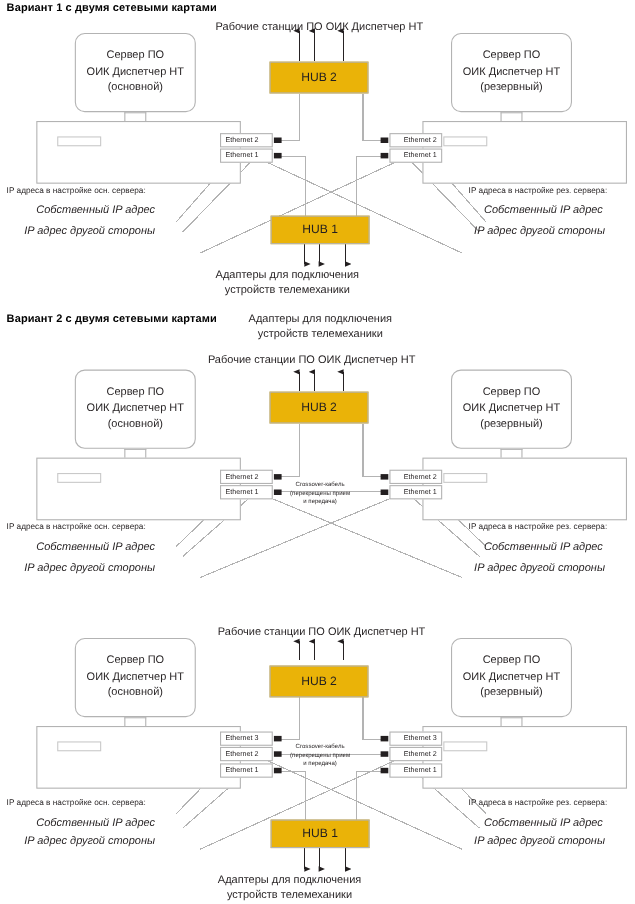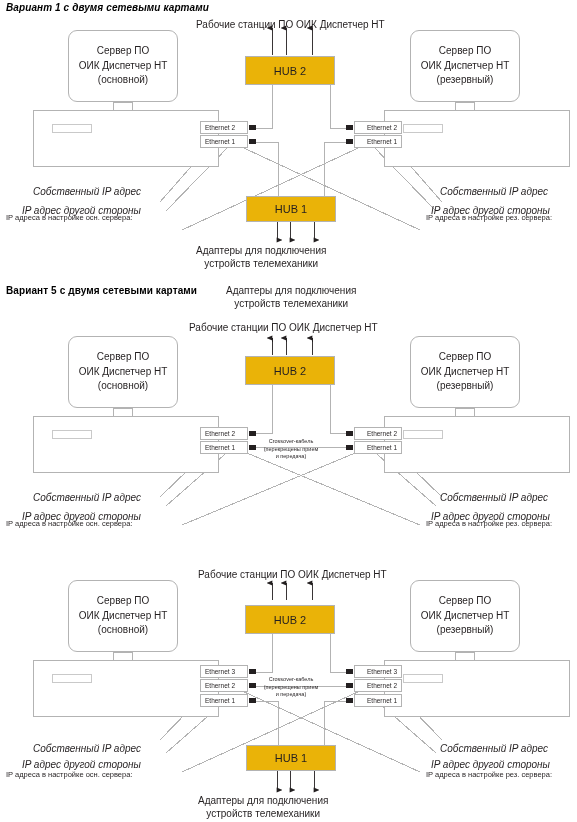--- a/index.html
+++ b/index.html
@@ -93,21 +93,21 @@
   .jack {
     position: absolute;
     width: 7px; height: 5px;
     background: #231f20;
   }
   .iplabel {
     position: absolute;
     color: #231f20;
     white-space: nowrap;
   }
-  .iplabel.head { font-size: 7.5px; margin-top: 45px; }
+  .iplabel.head { font-size: 7.5px; }
   .iplabel.big { font-size: 10px; font-style: italic; }
   .xover {
     position: absolute;
     font-size: 5.5px;
     color: #231f20;
     text-align: center;
     line-height: 7.5px;
     white-space: nowrap;
   }
 </style>
@@ -202,21 +202,21 @@
 
       <path d="M384,680 L442,740"></path>
       <path d="M370,695 L436,753"></path>
 
       <path d="M218,680 L420,772"></path>
       <path d="M384,680 L182,772"></path>
     </g>
   </svg>
 
   <div class="section" style="top:0;height:280px;">
-    <div class="heading" style="left:6px;top:2px;font-style:italic;">Вариант 1 с двумя сетевыми картами</div>
+    <div class="heading" style="left:6px;top:2px;">Вариант 1 с двумя сетевыми картами</div>
 
     <div class="caption" style="left:196px;top:18px;">Рабочие станции ПО ОИК Диспетчер НТ</div>
 
     <div class="monitor" style="left:68px;top:30px;width:110px;height:72px;">
       <div>Сервер ПО</div>
       <div>ОИК Диспетчер НТ</div>
       <div>(основной)</div>
     </div>
     <div class="stand" style="left:113px;top:102px;width:20px;height:9px;"></div>
     <div class="base" style="left:33px;top:110px;width:186px;height:57px;">
@@ -254,21 +254,21 @@
     <div class="iplabel head" style="left:6px;top:168px;">IP адреса в настройке осн. сервера:</div>
     <div class="iplabel big" style="left:33px;top:186px;">Собственный IP адрес</div>
     <div class="iplabel big" style="left:22px;top:205px;">IP адрес другой стороны</div>
 
     <div class="iplabel head" style="left:426px;top:168px;">IP адреса в настройке рез. сервера:</div>
     <div class="iplabel big" style="left:440px;top:186px;">Собственный IP адрес</div>
     <div class="iplabel big" style="left:431px;top:205px;">IP адрес другой стороны</div>
   </div>
 
   <div class="section" style="top:280px;height:265px;">
-    <div class="heading" style="left:6px;top:5px;">Вариант 5 с двумя сетевыми картами</div>
+    <div class="heading" style="left:6px;top:5px;">Вариант 2 с двумя сетевыми картами</div>
 
     <div class="caption two-line" style="left:226px;top:5px;">
       <div>Адаптеры для подключения</div>
       <div>устройств телемеханики</div>
     </div>
 
     <div class="caption" style="left:189px;top:41px;">Рабочие станции ПО ОИК Диспетчер НТ</div>
 
     <div class="monitor" style="left:68px;top:56px;width:110px;height:72px;">
       <div>Сервер ПО</div>

